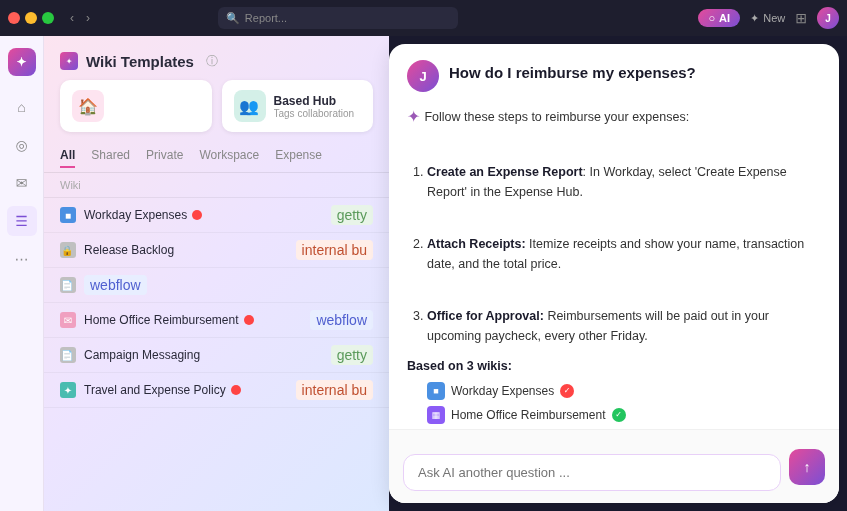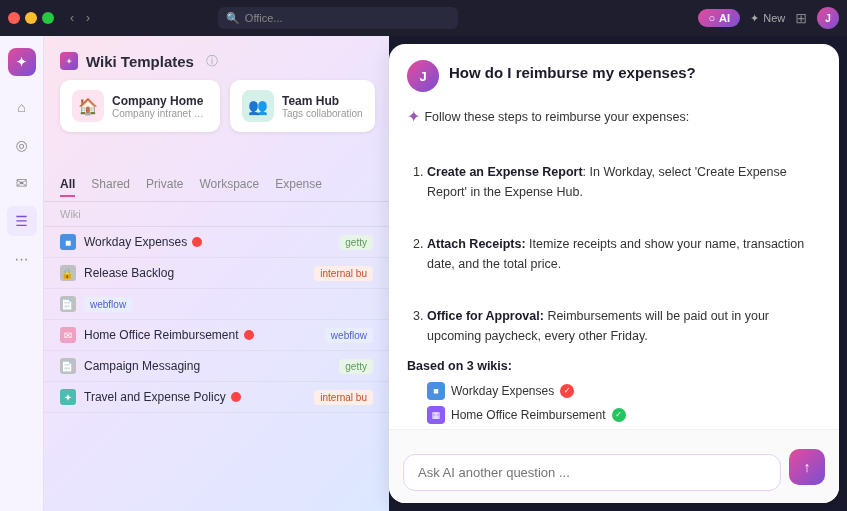--- a/index.html
+++ b/index.html
@@ -216,21 +216,20 @@
       text-overflow: ellipsis;
     }
 
     
     .tabs-row {
       display: flex;
       gap: 16px;
       padding: 8px 16px 4px;
       border-bottom: 1px solid rgba(0,0,0,0.08);
       flex-shrink: 0;
-      margin-top: 29px;
     }
     .tab {
       font-size: 12px;
       color: #888;
       cursor: pointer;
       padding-bottom: 4px;
     }
     .tab.active {
       color: #2a2a3a;
       font-weight: 600;
@@ -277,21 +276,21 @@
       align-items: center;
       gap: 5px;
     }
     .doc-status {
       width: 10px; height: 10px;
       border-radius: 50%;
       flex-shrink: 0;
     }
     .status-red { background: #ff4444; }
     .doc-tag {
-      font-size: 10px;
+      font-size: 14px;
       padding: 2px 6px;
       border-radius: 4px;
       font-weight: 500;
     }
     .tag-getty { background: #e8f4e8; color: #5a9a5a; }
     .tag-internal { background: #ffeee8; color: #c05030; }
     .tag-webflow { background: #e8eeff; color: #5060d0; }
 
     
     .ai-panel {
@@ -429,21 +428,21 @@
     <button class="wc-btn wc-close"></button>
     <button class="wc-btn wc-min"></button>
     <button class="wc-btn wc-max"></button>
   </div>
   <div class="nav-arrows">
     <button class="nav-arrow">‹</button>
     <button class="nav-arrow">›</button>
   </div>
   <div class="search-bar">
     <span>🔍</span>
-    <span>Office...</span>
+    <span>Report...</span>
   </div>
   <div class="topbar-right">
     <button class="ai-btn">
       <span>○</span>
       <span>AI</span>
     </button>
     <button class="new-btn">
       <span>✦</span>
       <span>New</span>
     </button>
@@ -469,29 +468,25 @@
 
     <div class="wiki-section">
       <div class="wiki-header">
         <div class="wiki-logo">✦</div>
         <span class="wiki-title">Wiki Templates</span>
         <span class="wiki-info">ⓘ</span>
       </div>
       <div class="templates-row">
         <div class="template-card">
           <div class="template-icon pink">🏠</div>
-          <div class="template-card-text">
-            <div class="template-name">Company Home</div>
-            <div class="template-desc">Company intranet hub</div>
-          </div>
         </div>
         <div class="template-card">
           <div class="template-icon green">👥</div>
           <div class="template-card-text">
-            <div class="template-name">Team Hub</div>
+            <div class="template-name">Based Hub</div>
             <div class="template-desc">Tags collaboration</div>
           </div>
         </div>
       </div>
     </div>
 
     <div class="tabs-row">
       <span class="tab active">All</span>
       <span class="tab">Shared</span>
       <span class="tab">Private</span>

